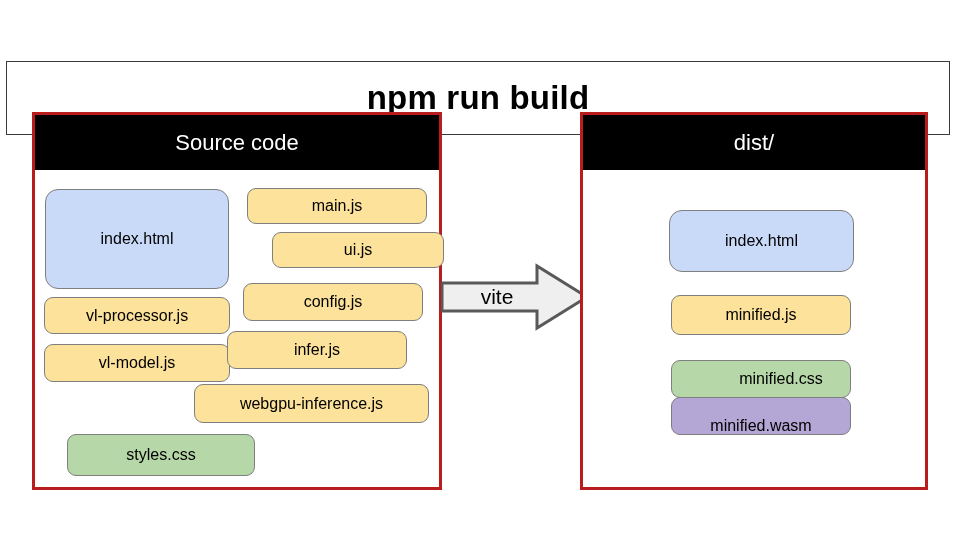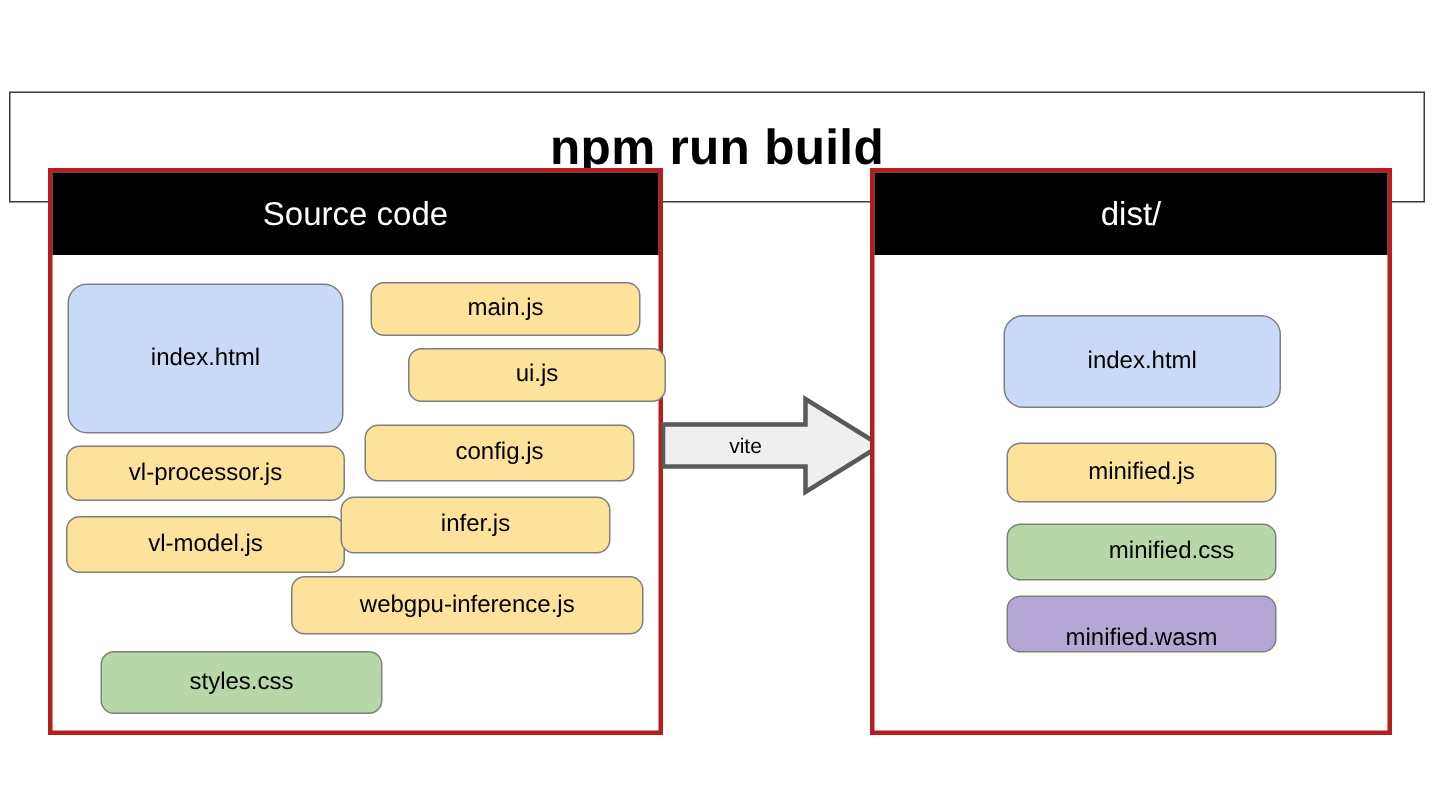--- a/index.html
+++ b/index.html
@@ -115,21 +115,21 @@
   }
   .arrow-label {
     position: absolute;
     left: 0;
     top: 0;
     width: 112px;
     height: 70px;
     display: flex;
     align-items: center;
     justify-content: center;
-    font-size: 14px;
+    font-size: 21px;
     color: #000000;
     pointer-events: none;
   }
 </style>
 </head>
 <body>
 
 <div id="stage">
 
   <div class="title-banner">
@@ -195,21 +195,21 @@
     <div class="panel-body">
 
       <div class="chip big" style="left:86px; top:40px; width:185px; height:62px; background:#c9daf8;">
         <span>index.html</span>
       </div>
 
       <div class="chip" style="left:88px; top:125px; width:180px; height:40px; background:#fce29a;">
         <span>minified.js</span>
       </div>
 
-      <div class="chip" style="left:88px; top:179px; width:180px; height:38px; background:#b6d7a8;padding-left:40px;">
+      <div class="chip" style="left:88px; top:190px; width:180px; height:38px; background:#b6d7a8;padding-left:40px;">
         <span>minified.css</span>
       </div>
 
       <div class="chip" style="left:88px; top:227px; width:180px; height:38px; background:#b4a7d6;align-items:flex-end;">
         <span>minified.wasm</span>
       </div>
 
     </div>
   </div>
 

